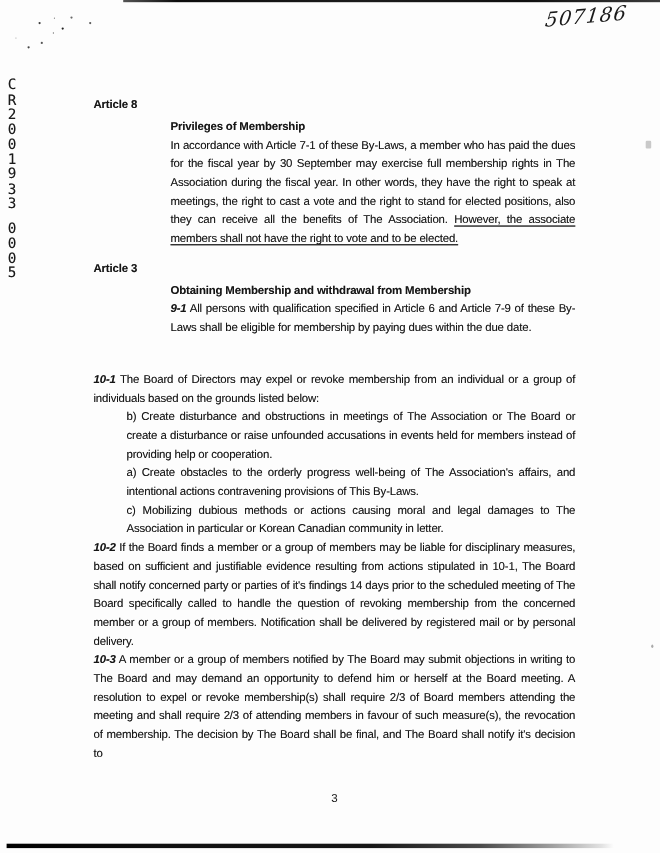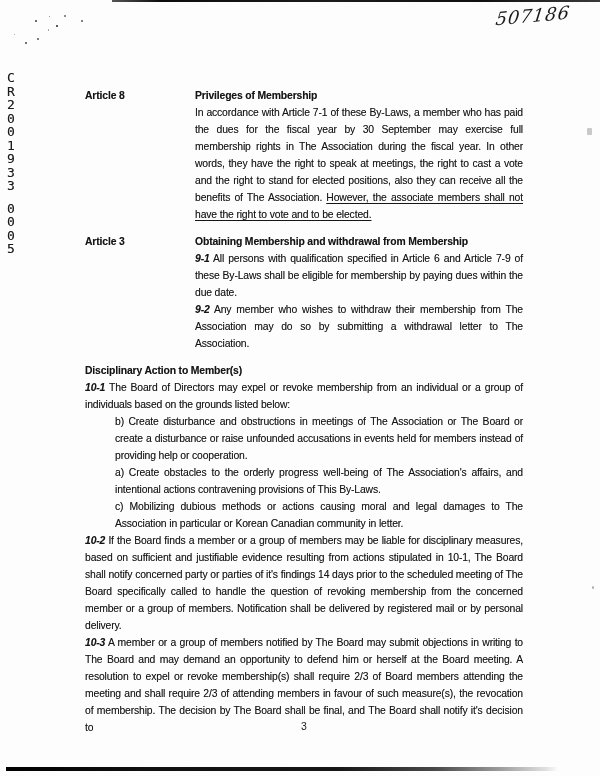--- a/index.html
+++ b/index.html
@@ -68,23 +68,23 @@
   
   .content {
     position: absolute;
     left: 85px; top: 87px;
     width: 438px;
     font-size: 10.4px;
     line-height: 17px;
     letter-spacing: -0.15px;
     text-shadow: 0 0 0.3px rgba(10,10,10,0.4);
   }
-  .article { display: flex; margin: 0 0 10px 0; gap: 40px; }
+  .article { display: flex; margin: 0 0 10px 0; }
   .article-label { flex: 0 0 70px; width: 70px; font-weight: bold; }
-  .article-main { flex: 1 1 auto; min-width: 0; }
+  .article-main { flex: 1 1 auto; min-width: 0; margin-top: 20px; }
   .article-title { margin: 0; font-size: 10.4px; line-height: 17px; font-weight: bold; }
   .para { margin: 0; text-align: justify; }
   .para.indent { margin-left: 30px; }
   .run-bold { font-weight: bold; font-style: italic; }
   .run-underline { text-decoration: underline; text-underline-offset: 2px; }
 
   .page-number {
     position: absolute;
     left: 85px; top: 720px;
     width: 438px;
@@ -142,28 +142,26 @@
           </div>
       </div>
     </section>
 
     <section class="article">
       <div class="article-label">Article 3</div>
       <div class="article-main">
         <h2 class="article-title">Obtaining Membership and withdrawal from Membership</h2>
         <div class="article-body">
             <p class="para"><span class="run-bold">9-1</span><span> All persons with qualification specified in Article 6 and Article 7-9 of these By-Laws shall be eligible for membership by paying dues within the due date.</span></p>
-            <p class="para"><span class="run-bold">9-2</span><span> Any member who wishes to withdraw their membership from The Association may do so by submitting a withdrawal letter to The Association.</span></p>
           </div>
       </div>
     </section>
 
     <section class="article">
       <div class="article-main">
-        <h2 class="article-title">Disciplinary Action to Member(s)</h2>
         <div class="article-body">
             <p class="para"><span class="run-bold">10-1</span><span> The Board of Directors may expel or revoke membership from an individual or a group of individuals based on the grounds listed below:</span></p>
             <p class="para indent"><span>b) Create disturbance and obstructions in meetings of The Association or The Board or create a disturbance or raise unfounded accusations in events held for members instead of providing help or cooperation.</span></p>
             <p class="para indent"><span>a) Create obstacles to the orderly progress well-being of The Association's affairs, and intentional actions contravening provisions of This By-Laws.</span></p>
             <p class="para indent"><span>c) Mobilizing dubious methods or actions causing moral and legal damages to The Association in particular or Korean Canadian community in letter.</span></p>
             <p class="para"><span class="run-bold">10-2</span><span> If the Board finds a member or a group of members may be liable for disciplinary measures, based on sufficient and justifiable evidence resulting from actions stipulated in 10-1, The Board shall notify concerned party or parties of it's findings 14 days prior to the scheduled meeting of The Board specifically called to handle the question of revoking membership from the concerned member or a group of members. Notification shall be delivered by registered mail or by personal delivery.</span></p>
             <p class="para"><span class="run-bold">10-3</span><span> A member or a group of members notified by The Board may submit objections in writing to The Board and may demand an opportunity to defend him or herself at the Board meeting. A resolution to expel or revoke membership(s) shall require 2/3 of Board members attending the meeting and shall require 2/3 of attending members in favour of such measure(s), the revocation of membership. The decision by The Board shall be final, and The Board shall notify it's decision to</span></p>
           </div>
       </div>
     </section>

